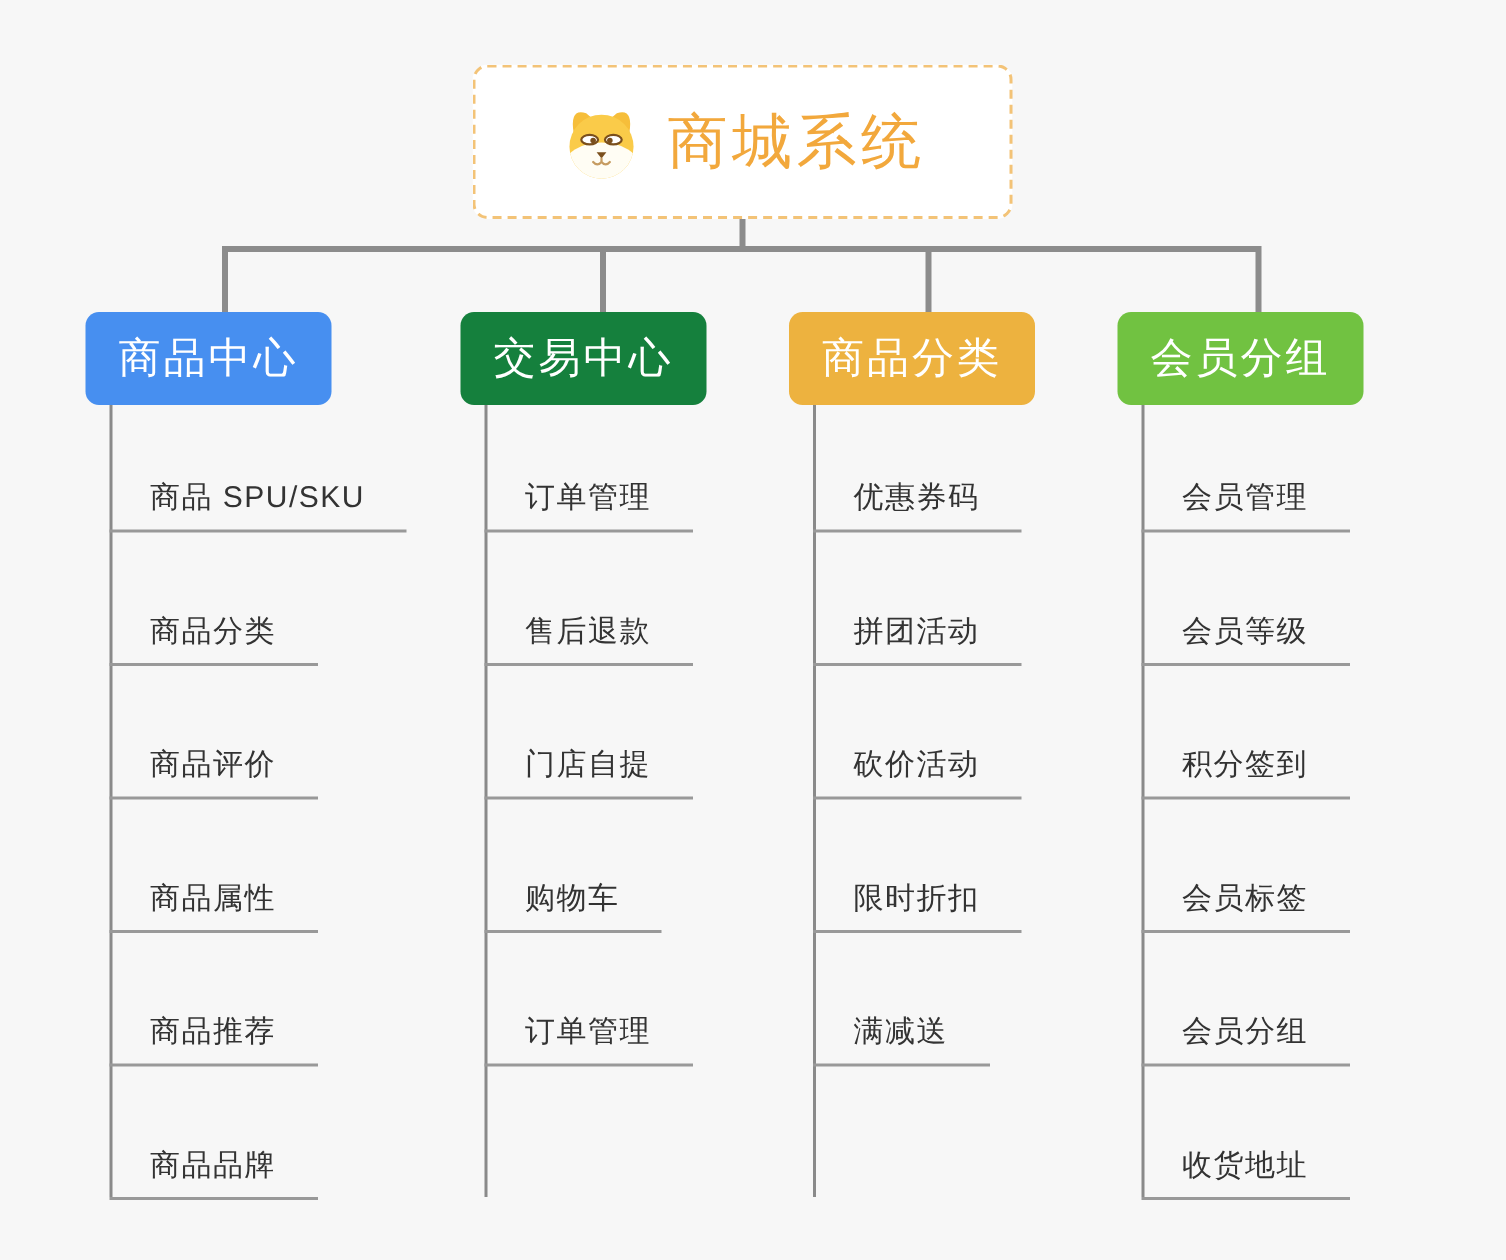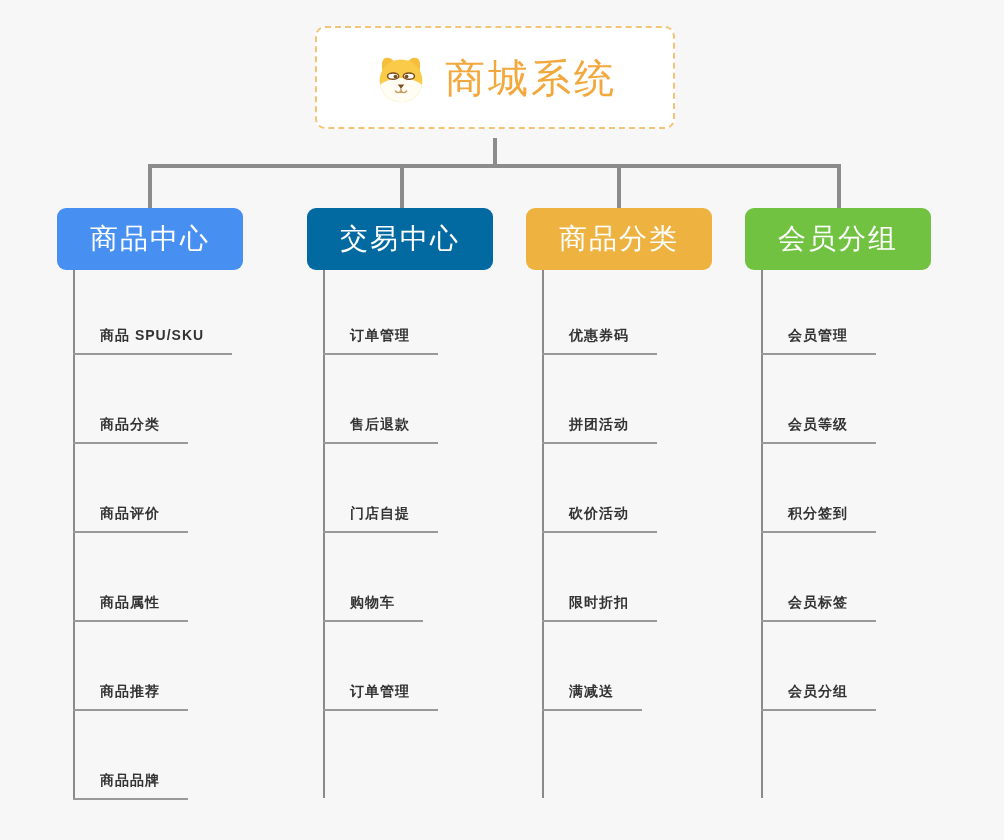--- a/index.html
+++ b/index.html
@@ -11,21 +11,21 @@
     overflow: hidden;
   }
   .canvas { position: absolute; inset: 0; width: 1004px; height: 840px; }
 
   
   .connectors { position: absolute; left: 0; top: 0; pointer-events: none; }
 
   
   .root-node {
     position: absolute;
-    left: 315px; top: 26px;
+    left: 315px; top: 43px;
     width: 360px; height: 103px;
     background: #ffffff;
     border: 2px dashed #f3c377;
     border-radius: 10px;
     display: flex; align-items: center; justify-content: center;
     gap: 16px;
     cursor: default;
   }
   .root-title {
     color: #f2a83c;
@@ -33,21 +33,21 @@
     letter-spacing: 3px;
     line-height: 1;
     white-space: nowrap;
   }
   .dog-icon { width: 56px; height: 52px; display: block; }
 
   
   .branch { position: absolute; top: 208px; width: 187px; }
   .branch-header {
     position: absolute; left: 0; top: 0;
-    width: 186px; height: 62px;
+    width: 164px; height: 62px;
     border-radius: 9px;
     display: flex; align-items: center; justify-content: center;
     color: #ffffff;
     font-size: 28px;
     letter-spacing: 2px;
     white-space: nowrap;
   }
   .branch-spine {
     position: absolute;
     left: 16px; top: 62px;
@@ -59,25 +59,24 @@
     left: 16px; top: 58px;
     list-style: none;
   }
   .branch-items li {
     height: 89px;
     display: flex;
     align-items: flex-end;
     width: fit-content;
     padding: 0 28px 8px 27px;
     border-bottom: 2px solid #999999;
-    font-size: 14px;
+    font-size: 20px;
     color: #333333;
     letter-spacing: 1px;
     white-space: nowrap;
-    font-weight: bold;
   }
 </style>
 </head>
 <body>
 
 <div class="canvas">
 
   <svg class="connectors" width="1004" height="220">
     <path d="M495 138 L495 164" stroke="#8c8c8c" stroke-width="4" fill="none"></path>
     <path d="M150 210 L150 166 L839 166 L839 210" stroke="#8c8c8c" stroke-width="4" fill="none"></path>
@@ -113,21 +112,21 @@
       <li>商品 SPU/SKU</li>
       <li>商品分类</li>
       <li>商品评价</li>
       <li>商品属性</li>
       <li>商品推荐</li>
       <li>商品品牌</li>
     </ul>
   </div>
 
   <div class="branch" style="left:307px">
-    <div class="branch-header" style="background-color: #0369a1;">交易中心</div>
+    <div class="branch-header" style="background-color: #15803d;">交易中心</div>
     <div class="branch-spine"></div>
     <ul class="branch-items">
       <li>订单管理</li>
       <li>售后退款</li>
       <li>门店自提</li>
       <li>购物车</li>
       <li>订单管理</li>
     </ul>
   </div>
 
@@ -145,16 +144,17 @@
 
   <div class="branch" style="left:745px">
     <div class="branch-header" style="background-color: rgb(113, 194, 65);">会员分组</div>
     <div class="branch-spine"></div>
     <ul class="branch-items">
       <li>会员管理</li>
       <li>会员等级</li>
       <li>积分签到</li>
       <li>会员标签</li>
       <li>会员分组</li>
+      <li>收货地址</li>
     </ul>
   </div>
 
 </div>
 
 </body></html>

